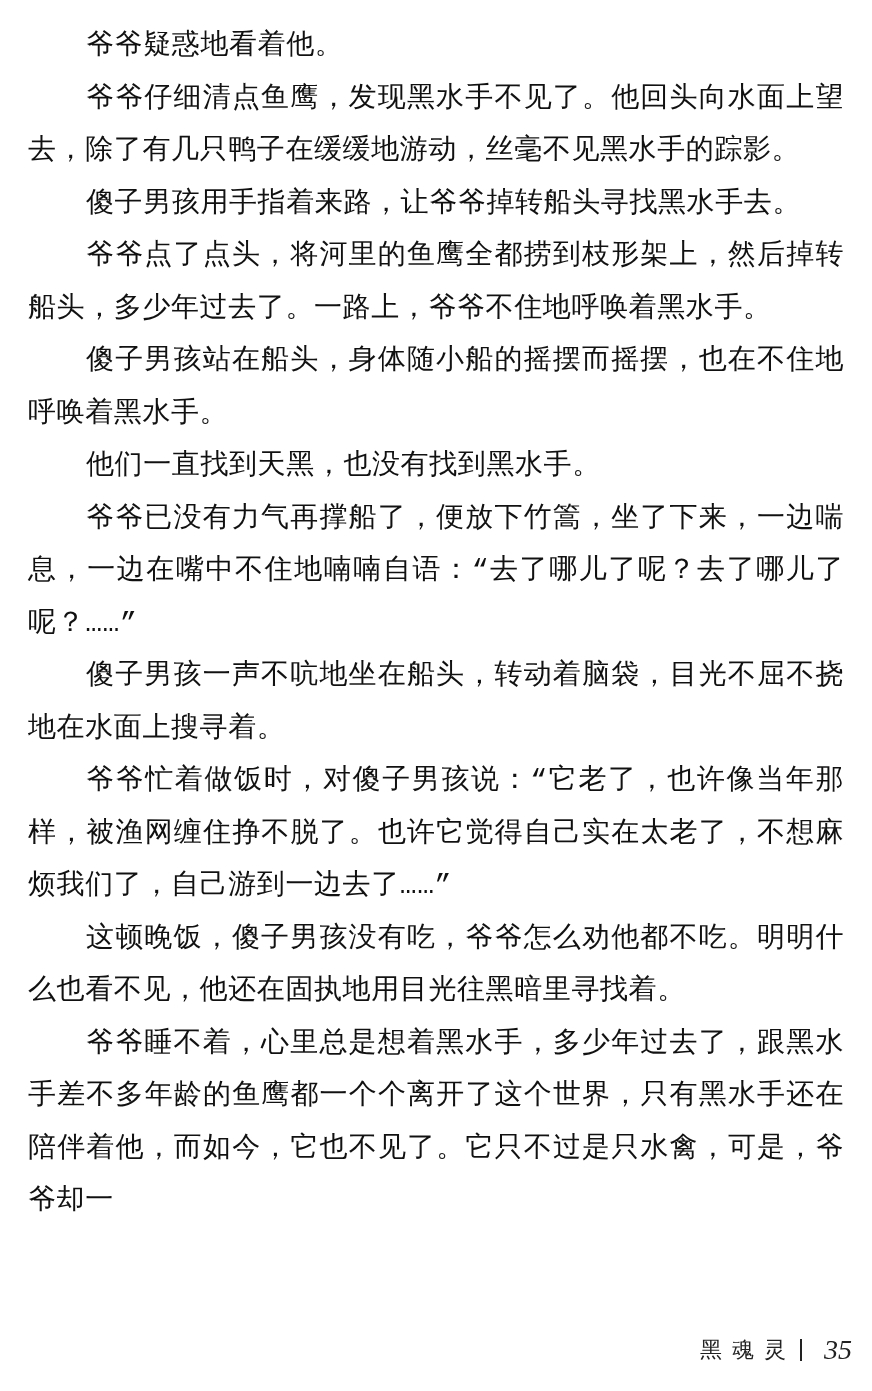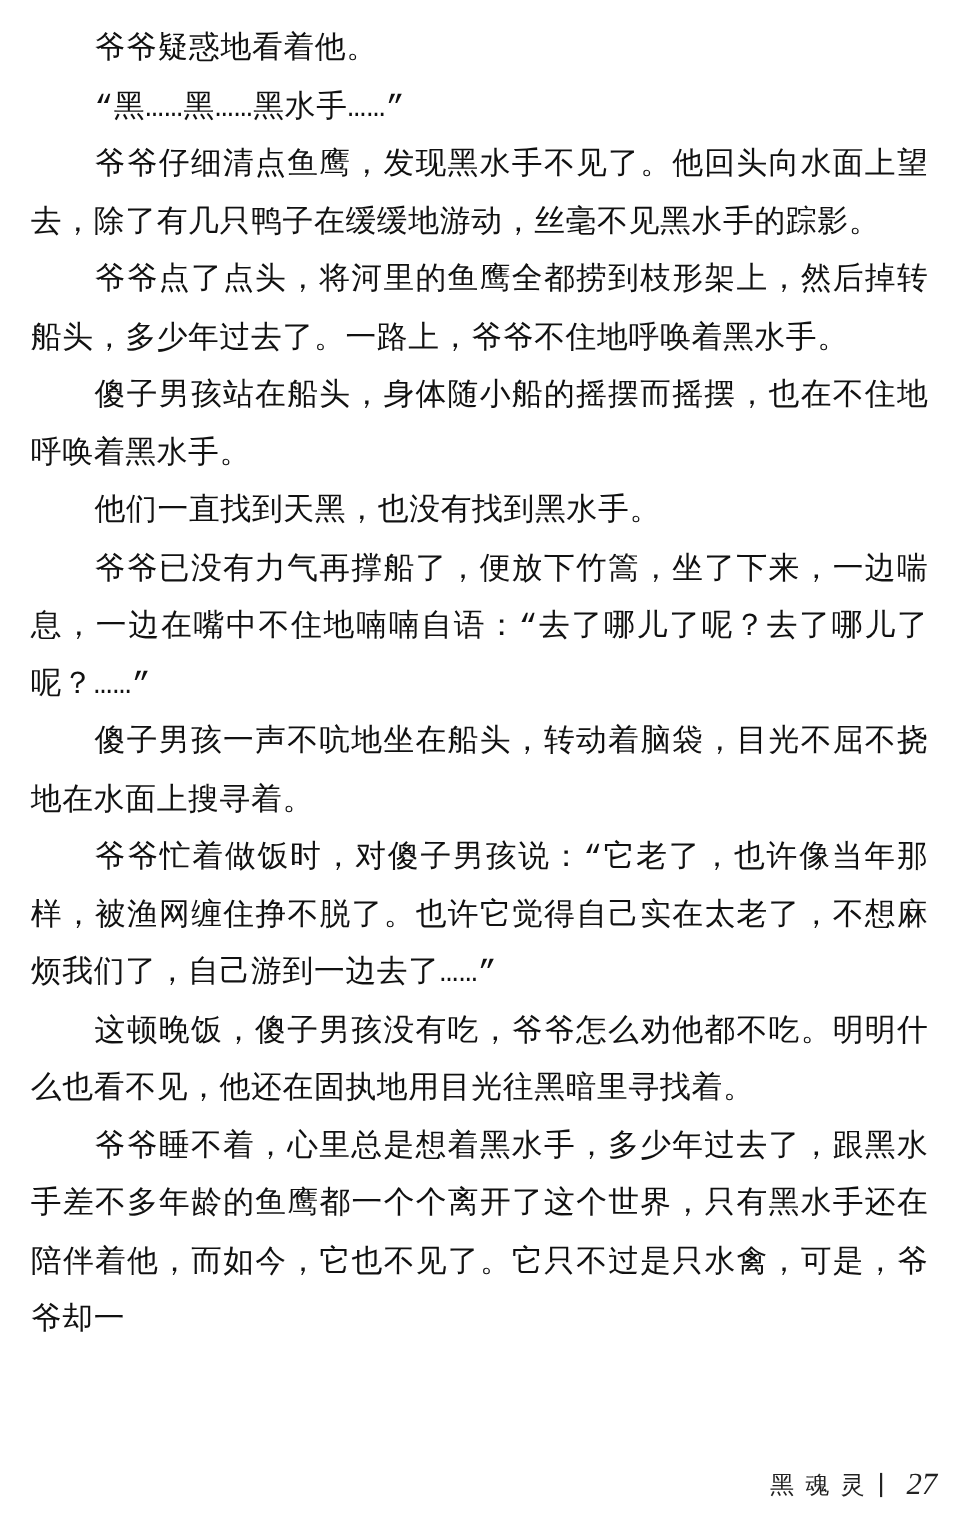--- a/index.html
+++ b/index.html
@@ -18,29 +18,29 @@
   }
   .footer .title { font-size: 22px; letter-spacing: 10px; }
   .footer .sep { width: 2px; height: 22px; background: #222; margin: 0 22px 0 4px; }
   .footer .num { font-family: "Liberation Serif", serif; font-style: italic; font-size: 28px; }
 </style>
 </head>
 <body>
 
 <div class="page">
   <p class="para">爷爷疑惑地看着他。</p>
-  <p class="para">“黑……黑……黑水手……”</p>
   <p class="para">爷爷仔细清点鱼鹰，发现黑水手不见了。他回头向水面上望去，除了有几只鸭子在缓缓地游动，丝毫不见黑水手的踪影。</p>
+  <p class="para">傻子男孩用手指着来路，让爷爷掉转船头寻找黑水手去。</p>
   <p class="para">爷爷点了点头，将河里的鱼鹰全都捞到枝形架上，然后掉转船头，多少年过去了。一路上，爷爷不住地呼唤着黑水手。</p>
   <p class="para">傻子男孩站在船头，身体随小船的摇摆而摇摆，也在不住地呼唤着黑水手。</p>
   <p class="para">他们一直找到天黑，也没有找到黑水手。</p>
   <p class="para">爷爷已没有力气再撑船了，便放下竹篙，坐了下来，一边喘息，一边在嘴中不住地喃喃自语：“去了哪儿了呢？去了哪儿了呢？……”</p>
   <p class="para">傻子男孩一声不吭地坐在船头，转动着脑袋，目光不屈不挠地在水面上搜寻着。</p>
   <p class="para">爷爷忙着做饭时，对傻子男孩说：“它老了，也许像当年那样，被渔网缠住挣不脱了。也许它觉得自己实在太老了，不想麻烦我们了，自己游到一边去了……”</p>
   <p class="para">这顿晚饭，傻子男孩没有吃，爷爷怎么劝他都不吃。明明什么也看不见，他还在固执地用目光往黑暗里寻找着。</p>
   <p class="para">爷爷睡不着，心里总是想着黑水手，多少年过去了，跟黑水手差不多年龄的鱼鹰都一个个离开了这个世界，只有黑水手还在陪伴着他，而如今，它也不见了。它只不过是只水禽，可是，爷爷却一</p>
 </div>
 
 <div class="footer">
   <span class="title">黑魂灵</span>
   <span class="sep"></span>
-  <span class="num">27</span>
+  <span class="num">35</span>
 </div>
 
 </body></html>

